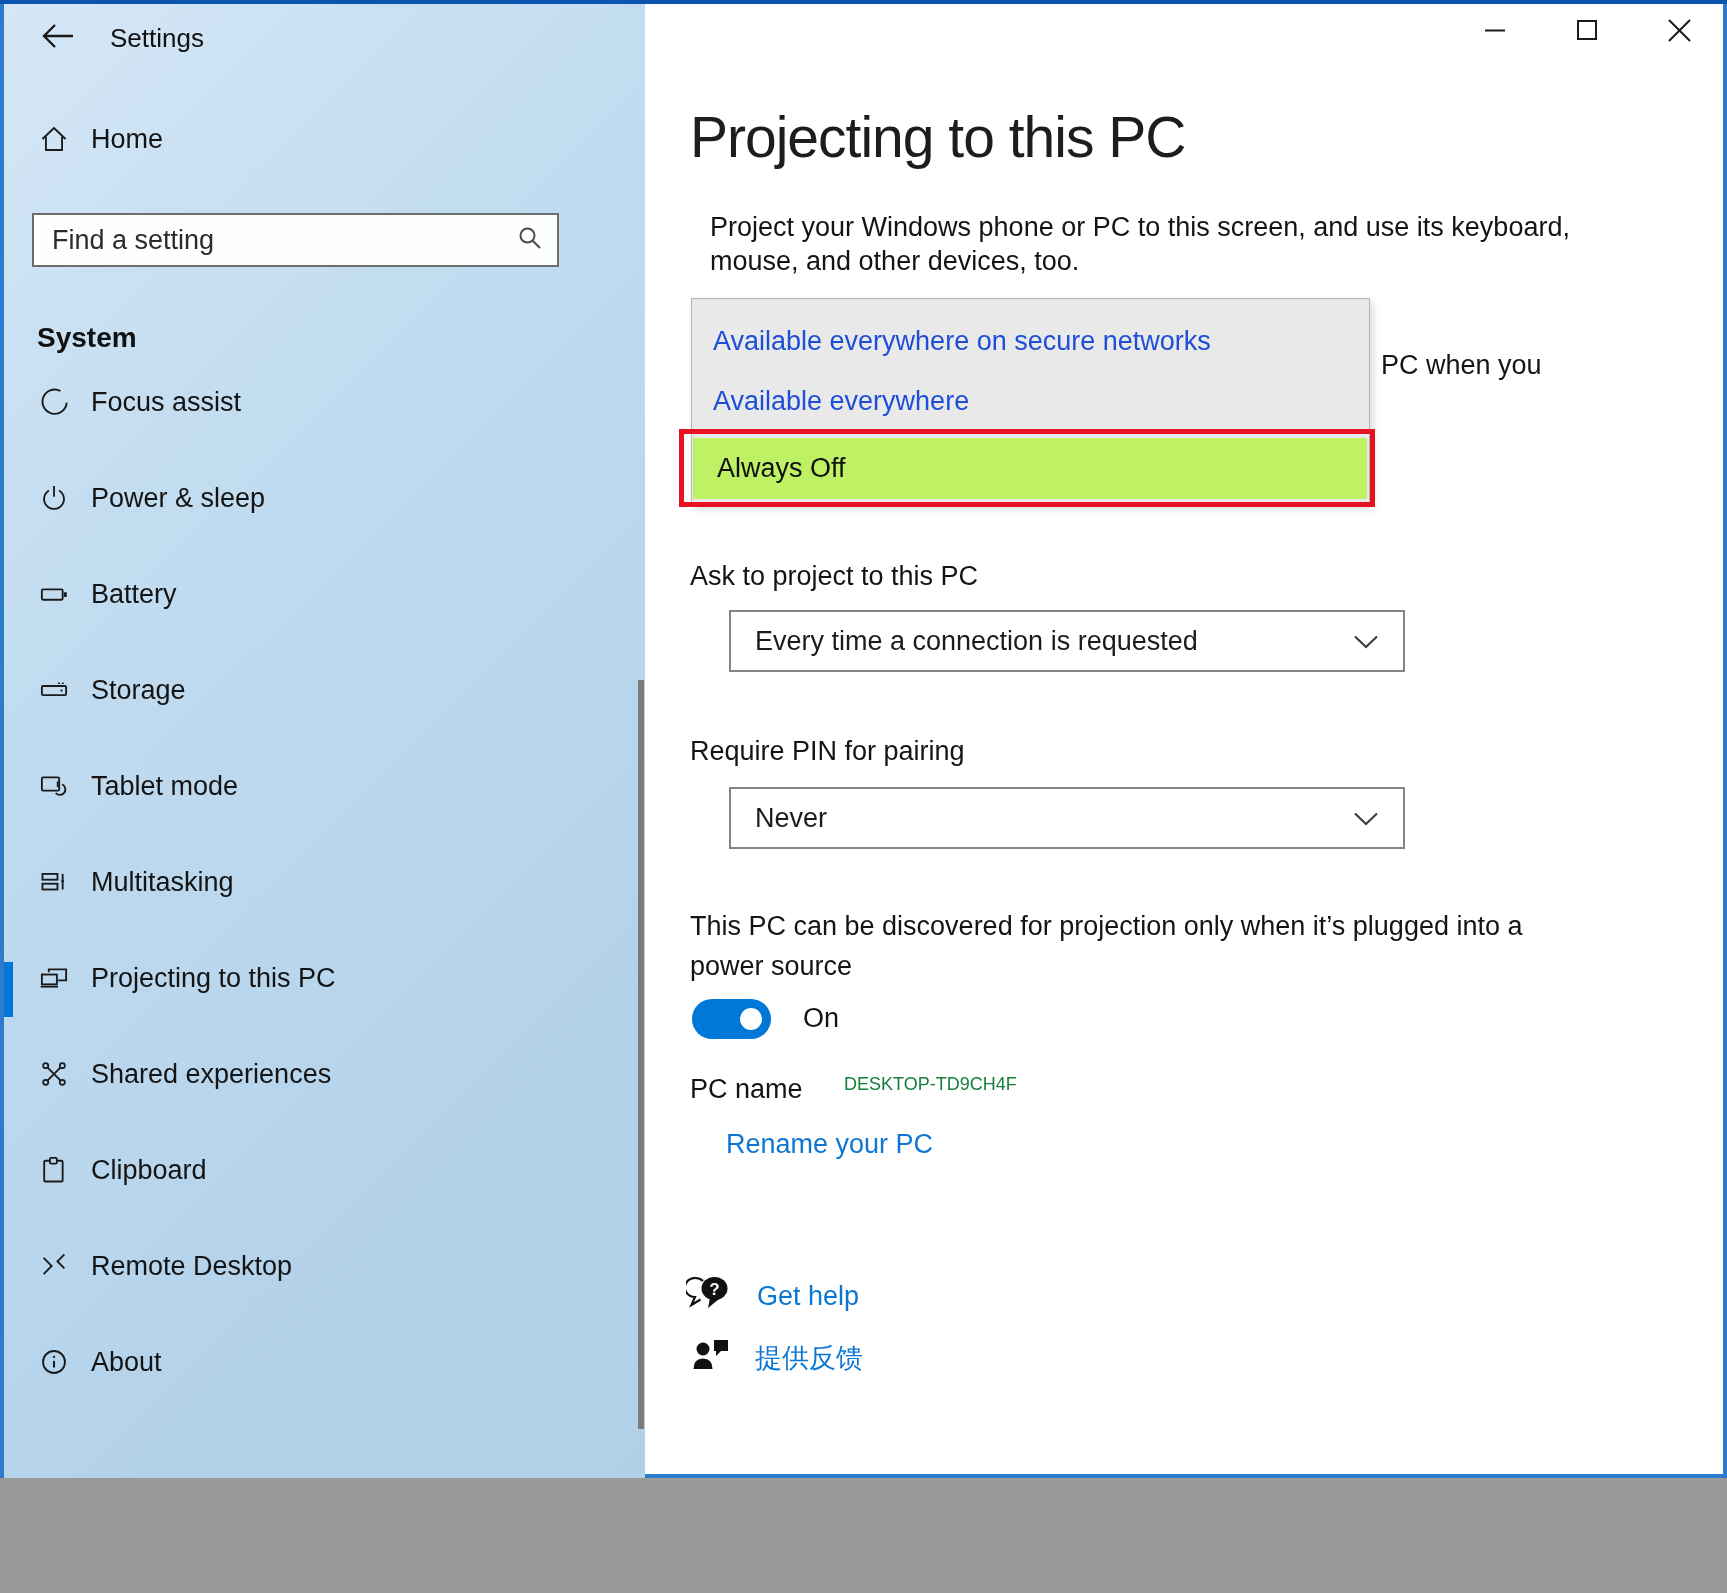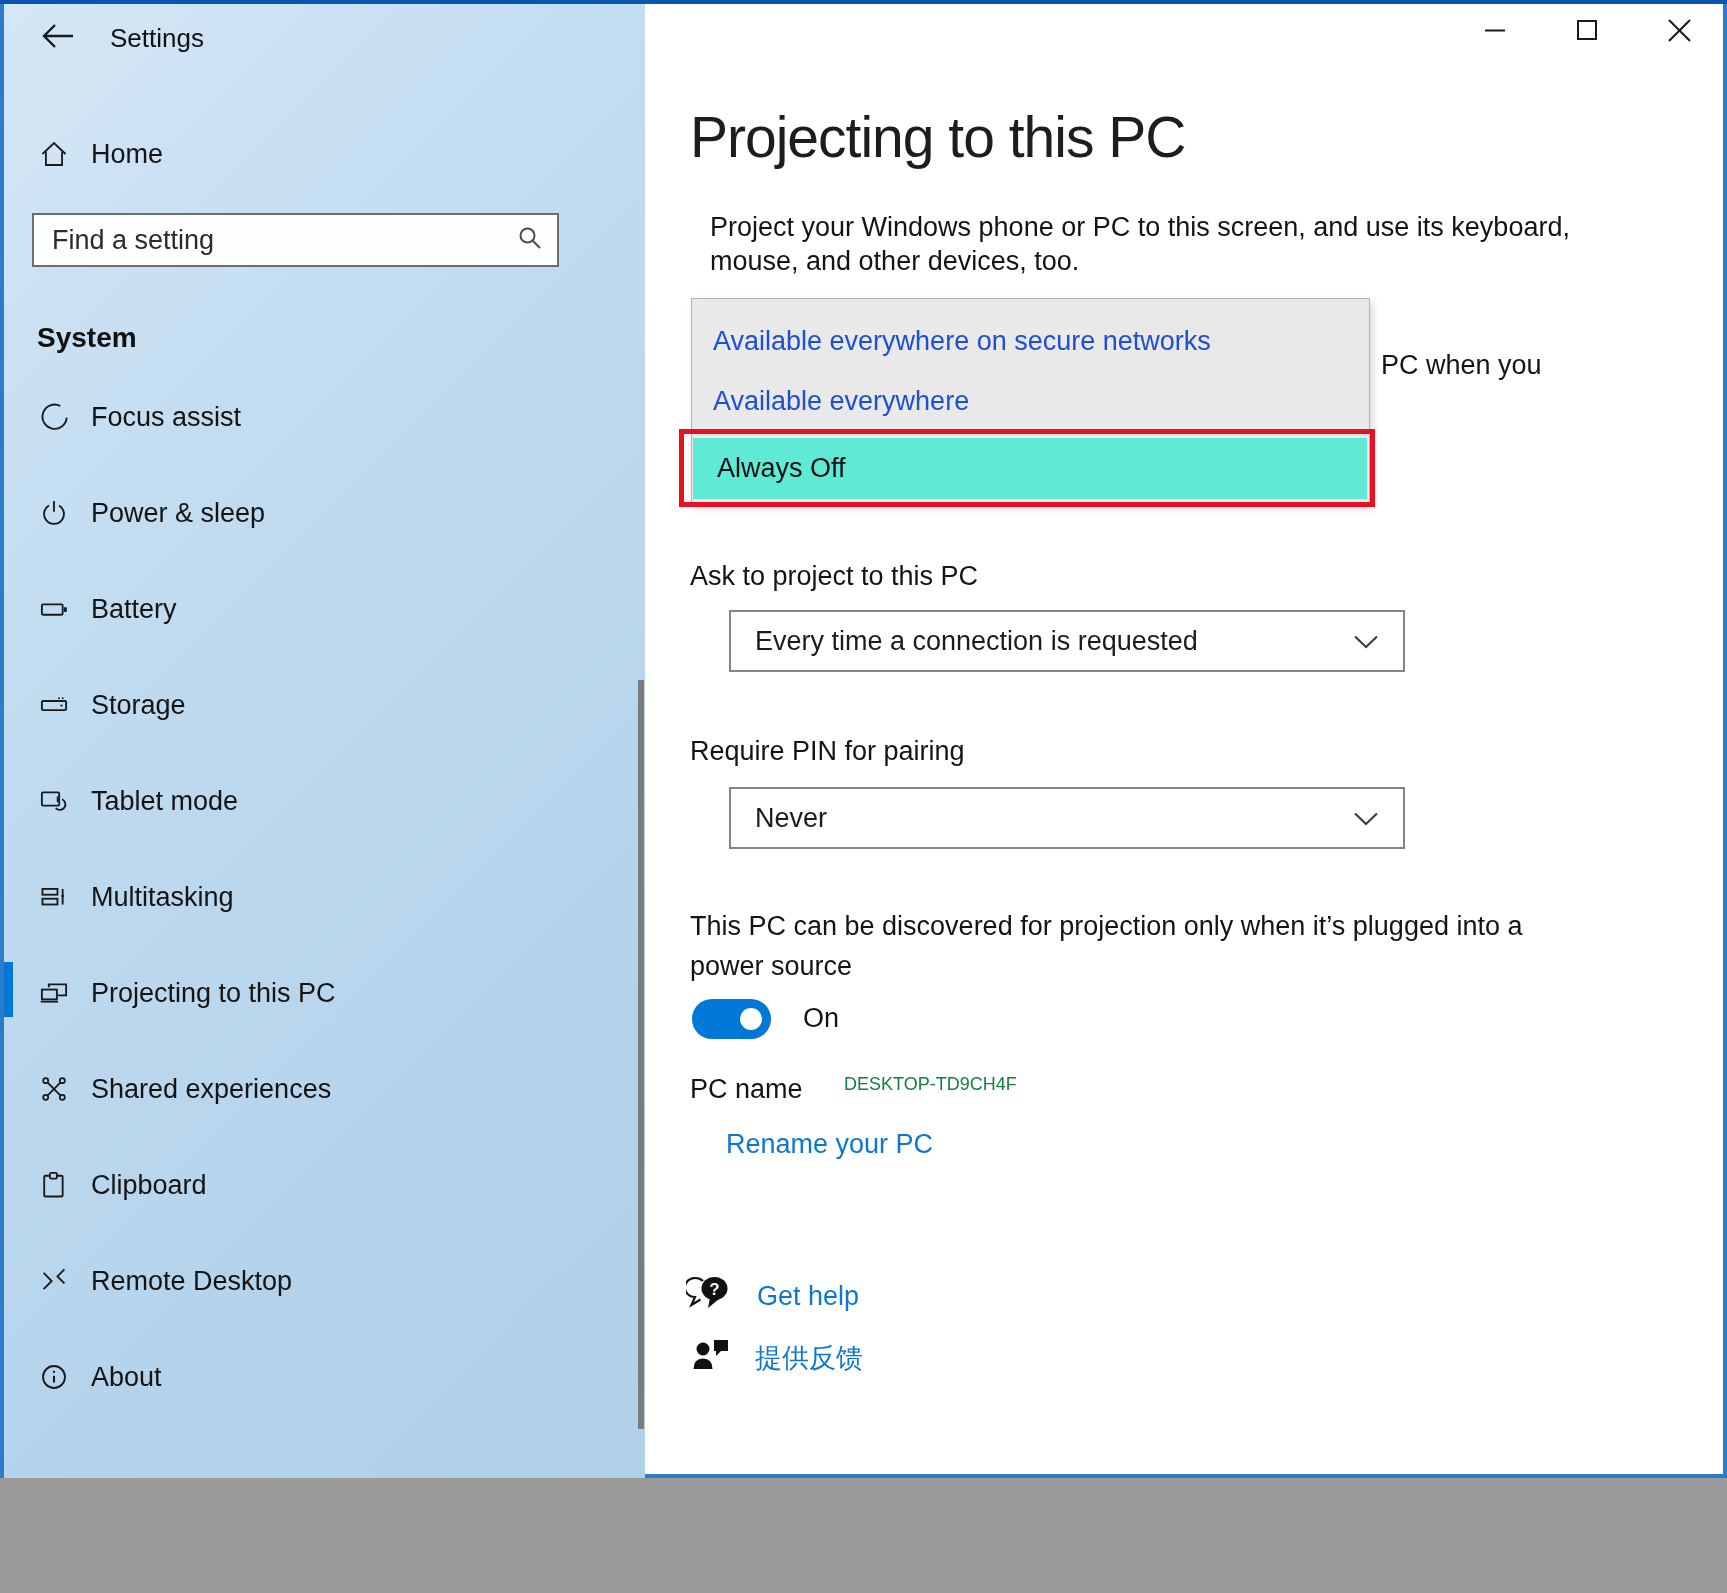--- a/index.html
+++ b/index.html
@@ -24,21 +24,21 @@
   }
   .search-input{
     flex:1;border:none;outline:none;background:transparent;
     font-family:"Liberation Sans",sans-serif;font-size:27px;color:#242424;padding:0 0 0 18px;
   }
   .search-input::placeholder{color:#2b2b2b;opacity:1;}
   .search-glyph{margin-right:14px;}
   .section-header{position:absolute;left:33px;top:318px;font-size:28px;font-weight:bold;color:#111;}
   .nav-item{
     position:absolute;left:35px;width:560px;height:60px;
-    display:flex;align-items:center;cursor:pointer;
+    display:flex;align-items:flex-start;cursor:pointer;
   }
   .nav-icon{width:30px;height:30px;flex:0 0 30px;display:flex;align-items:center;justify-content:center;}
   .nav-label{margin-left:22px;font-size:27px;color:#141414;white-space:nowrap;}
   .accent-bar{position:absolute;left:4px;top:962px;width:9px;height:55px;background:#0078d7;}
   .side-scrollbar{position:absolute;left:634px;top:676px;width:6px;height:749px;background:#7b7b7b;cursor:pointer;}
   
   .cap-btn{position:absolute;top:6px;width:74px;height:52px;display:flex;align-items:center;justify-content:center;cursor:pointer;background:#fff;}
   
   .page-title{position:absolute;left:690px;top:104px;font-size:57px;font-weight:300;letter-spacing:-1px;color:#1d1d1d;white-space:nowrap;}
   .intro{position:absolute;left:690px;top:210px;font-size:27px;line-height:34px;color:#141414;margin-left:20px;}
@@ -46,21 +46,21 @@
   .popup{
     position:absolute;left:691px;top:298px;width:679px;height:207px;
     background:#e9e9e9;border:1px solid #b3b3b3;box-shadow:3px 4px 8px rgba(0,0,0,0.15);
   }
   .popup-row{position:absolute;left:0;width:677px;height:60px;display:flex;align-items:center;padding-left:21px;font-size:27px;color:#1d4ed8;cursor:pointer;white-space:nowrap;}
   .red-annotation{
     position:absolute;left:679px;top:429px;width:696px;height:78px;
     border:5px solid #e81123;
   }
   .hl-row{
-    margin:4px 0 0 9px;width:674px;height:61px;background:#5eead4;
+    margin:4px 0 0 9px;width:674px;height:61px;background:#bef264;
     display:flex;align-items:center;padding-left:24px;font-size:27px;color:#101010;cursor:pointer;white-space:nowrap;
   }
   .field-label{position:absolute;left:690px;font-size:27px;color:#141414;white-space:nowrap;}
   .select{
     position:absolute;left:692px;width:676px;height:62px;background:#fff;
     border:2px solid #848484;display:flex;align-items:center;padding-left:24px;
     font-size:27px;color:#1c1c1c;cursor:pointer;white-space:nowrap;margin-left:37px;
   }
   .select .chev{position:absolute;right:24px;top:50%;transform:translateY(-50%);}
   .para{position:absolute;left:690px;top:906px;font-size:27px;line-height:40px;color:#141414;}

